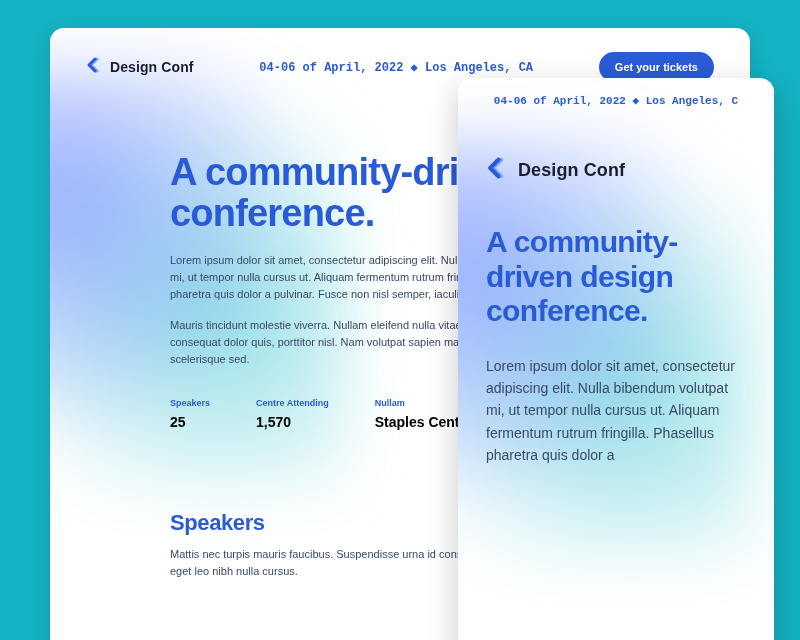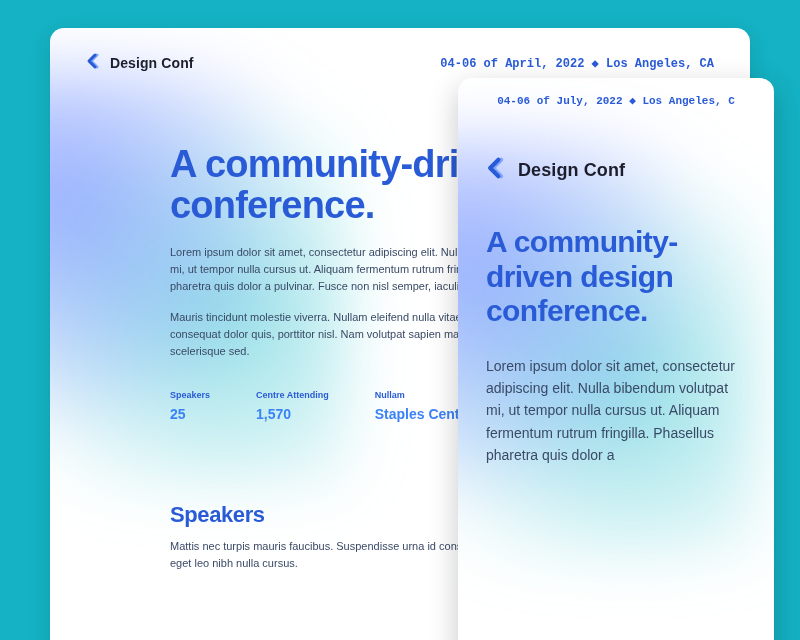--- a/index.html
+++ b/index.html
@@ -52,21 +52,21 @@
     color: #2a5bd7; font-weight: 800;
     font-size: 38px; line-height: 1.08;
     letter-spacing: -0.8px;
     max-width: 500px;
   }
   .d-copy { margin-top: 18px; max-width: 400px; color: #3a4a66; font-size: 11px; line-height: 1.55; }
   .d-copy p + p { margin-top: 14px; }
 
   .stats { display: flex; gap: 46px; margin-top: 30px; }
   .stat-label { font-size: 9px; color: #2a5bd7; font-weight: 600; }
-  .stat-value { margin-top: 6px; font-weight: 800; color: #3b82f6; font-size: 14px; }
+  .stat-value { margin-top: 6px; font-weight: 800; color: #000000; font-size: 14px; }
 
   .d-section { padding: 80px 36px 0 120px; position: relative; z-index: 2; }
   .d-section-title { color: #2a5bd7; font-weight: 800; font-size: 22px; letter-spacing: -0.4px; }
   .d-section-copy { margin-top: 10px; color: #3a4a66; font-size: 11px; line-height: 1.55; max-width: 320px; }
 
   
   .mobile {
     position: absolute;
     top: 78px; right: 26px;
     width: 316px; height: 700px;
@@ -120,20 +120,21 @@
     <div class="brand">
       <span class="chev">
         <svg width="16" height="18" viewBox="0 0 16 18">
           <path d="M11 3 L5 9 L11 15" stroke="#7fa6ff" stroke-width="3"></path>
           <path d="M11 3 L5 9 L11 15" stroke="#2a5bd7" stroke-width="3" transform="translate(-2,0)"></path>
         </svg>
       </span>
       <span class="brand-text">Design Conf</span>
     </div>
     <span class="meta">04-06 of April, 2022  ◆  Los Angeles, CA</span>
+    <button class="cta">Get your tickets</button>
   </div>
 
   <div class="d-hero">
     <h1 class="d-title">A community-driven design conference.</h1>
     <div class="d-copy">
       <p>Lorem ipsum dolor sit amet, consectetur adipiscing elit. Nulla bibendum volutpat mi, ut tempor nulla cursus ut. Aliquam fermentum rutrum fringilla. Phasellus pharetra quis dolor a pulvinar. Fusce non nisl semper, iaculis tellus.</p>
       <p>Mauris tincidunt molestie viverra. Nullam eleifend nulla vitae nibh viverra a consequat dolor quis, porttitor nisl. Nam volutpat sapien magna, sagittis sapien scelerisque sed.</p>
     </div>
 
     <div class="stats">
@@ -152,21 +153,21 @@
     </div>
   </div>
 
   <div class="d-section">
     <h2 class="d-section-title">Speakers</h2>
     <p class="d-section-copy">Mattis nec turpis mauris faucibus. Suspendisse urna id consequat eget leo nibh nulla cursus.</p>
   </div>
 </div>
 
 <div class="mobile">
-  <div class="m-meta">04-06 of July, 2022  ◆  Los Angeles, C</div>
+  <div class="m-meta">04-06 of April, 2022  ◆  Los Angeles, C</div>
 
   <div class="m-brand">
     <span class="chev">
       <svg width="22" height="26" viewBox="0 0 16 18">
         <path d="M11 3 L5 9 L11 15" stroke="#7fa6ff" stroke-width="3"></path>
         <path d="M11 3 L5 9 L11 15" stroke="#2a5bd7" stroke-width="3" transform="translate(-2,0)"></path>
       </svg>
     </span>
     <span class="m-brand-text">Design Conf</span>
   </div>

